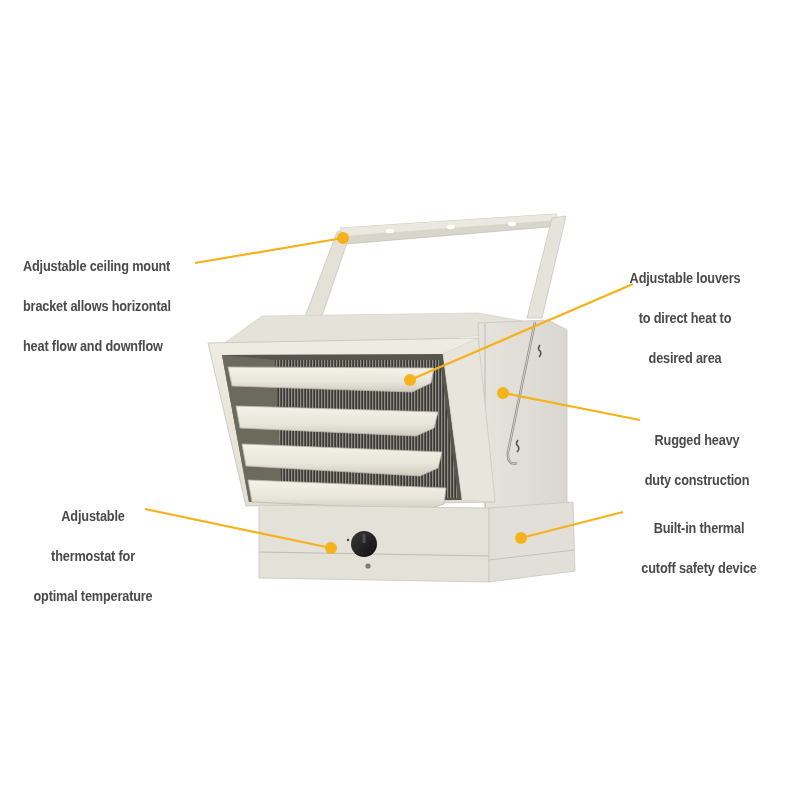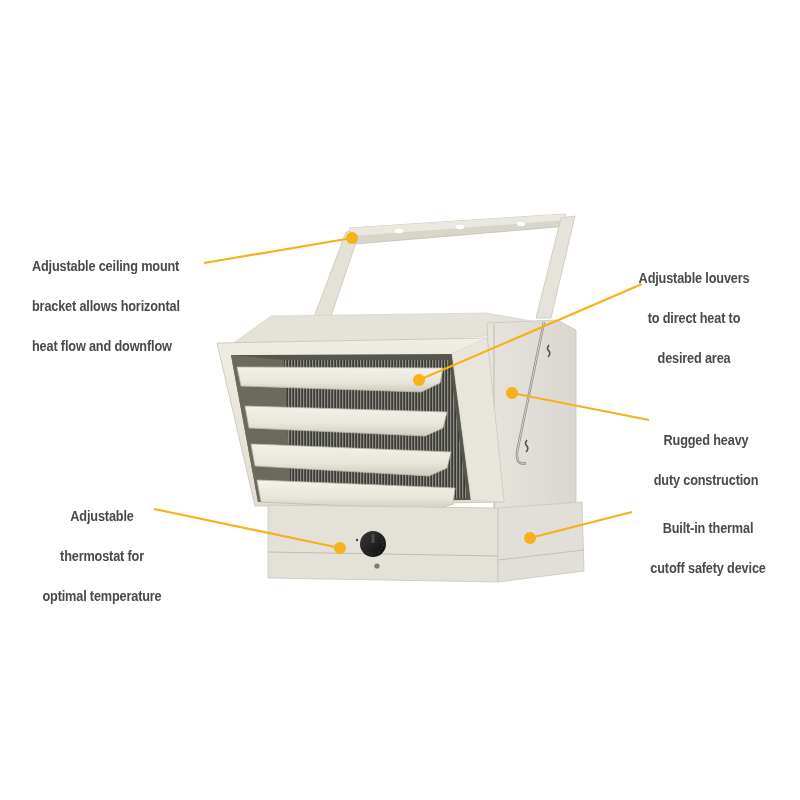--- a/index.html
+++ b/index.html
@@ -9,21 +9,21 @@
     }
     body {
       width: 800px;
       height: 800px;
       position: relative;
       overflow: hidden;
       font-family: "Liberation Sans", "DejaVu Sans", sans-serif;
     }
     #stage {
       position: absolute;
-      left: 9px; top: 0;
+      left: 0; top: 0;
       width: 636px; height: 800px;
     }
     svg.art {
       position: absolute;
       left: 0; top: 0;
       width: 800px; height: 800px;
     }
     .callout-text {
       position: absolute;
       color: #4a4a4a;

